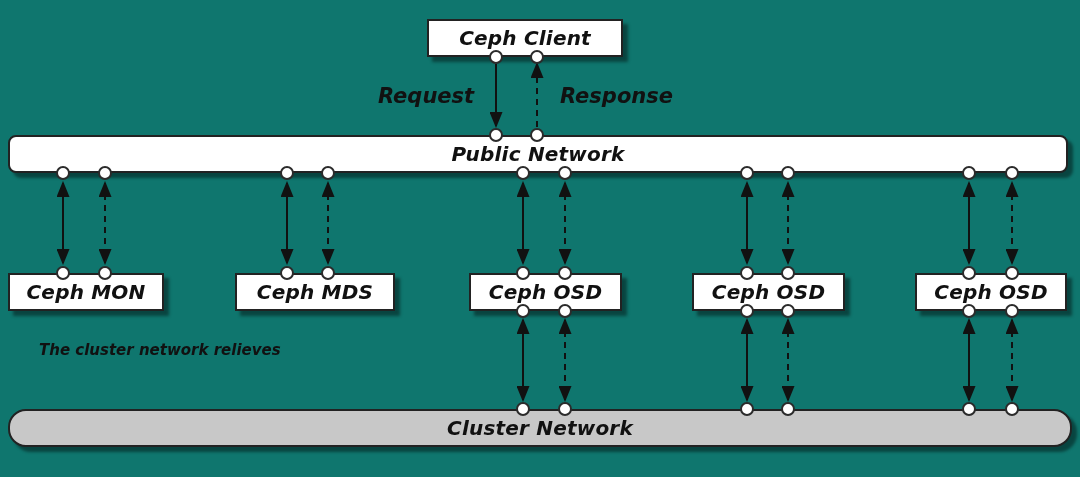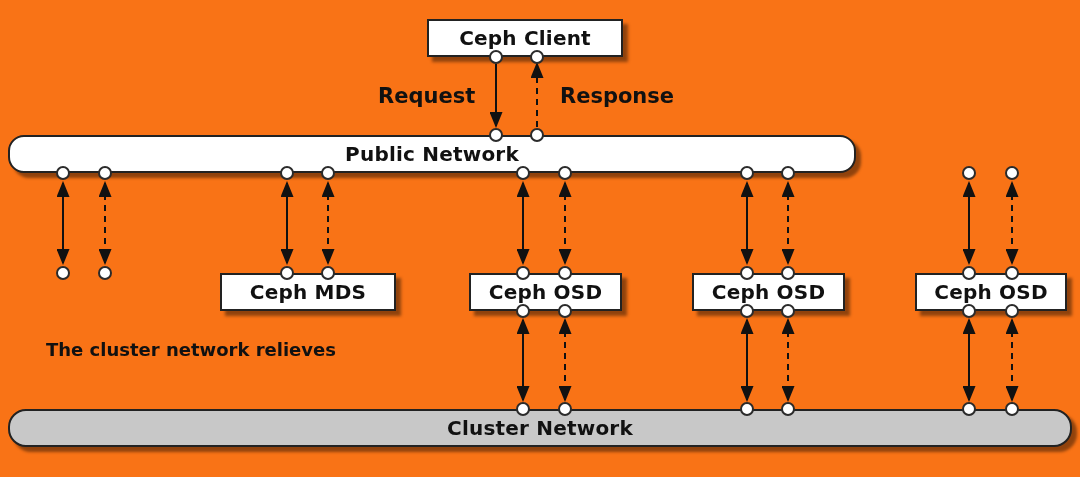--- a/index.html
+++ b/index.html
@@ -4,24 +4,25 @@
 <style>
   html, body {
     margin: 0;
     padding: 0;
     background: #ffffff;
   }
   .stage {
     position: relative;
     width: 1080px;
     height: 477px;
-    background: #f97316;
+    background: #0f766e;
     font-family: "DejaVu Sans", "Liberation Sans", sans-serif;
     color: #111111;
     overflow: hidden;
+    font-style: italic;
   }
   .overlay {
     position: absolute;
     left: 0; top: 0;
     width: 1080px; height: 477px;
     pointer-events: none;
   }
   .box, .bar {
     position: absolute;
     box-sizing: border-box;
@@ -29,63 +30,66 @@
     border: 2px solid #222222;
     display: flex;
     align-items: center;
     justify-content: center;
     font-weight: bold;
     font-size: 20px;
     letter-spacing: 0.2px;
     box-shadow: 5px 5px 3px rgba(0,0,0,0.42);
   }
   .client { left: 427px; top: 19px;  width: 196px; height: 38px; }
-  .public { left: 8px;   top: 135px; width: 848px; height: 38px; border-radius: 16px; }
+  .public { left: 8px;   top: 135px; width: 1060px; height: 38px; border-radius: 8px; }
   .mon    { left: 8px;   top: 273px; width: 156px; height: 38px; }
-  .mds    { left: 220px; top: 273px; width: 176px; height: 38px; }
+  .mds    { left: 235px; top: 273px; width: 160px; height: 38px; }
   .osd1   { left: 469px; top: 273px; width: 153px; height: 38px; }
   .osd2   { left: 692px; top: 273px; width: 153px; height: 38px; }
   .osd3   { left: 915px; top: 273px; width: 152px; height: 38px; }
   .cluster {
     left: 8px; top: 409px; width: 1064px; height: 38px;
     border-radius: 18px;
     background: #c8c8c8;
   }
   .edge-label {
     position: absolute;
     top: 84px;
     font-weight: bold;
     font-size: 21px;
     white-space: nowrap;
   }
   .request  { left: 378px; }
   .response { left: 560px; }
   .annotation {
     position: absolute;
-    left: 46px;
+    left: 39px;
     top: 340px;
     font-weight: bold;
-    font-size: 18px;
+    font-size: 15px;
     line-height: 20px;
     white-space: nowrap;
   }
 </style>
 </head>
 <body>
 
 <div class="stage">
 
   <div class="box client">
     <span>Ceph Client</span>
   </div>
 
   <div class="bar public">
     <span>Public Network</span>
   </div>
 
+  <div class="box mon">
+    <span>Ceph MON</span>
+  </div>
   <div class="box mds">
     <span>Ceph MDS</span>
   </div>
   <div class="box osd1">
     <span>Ceph OSD</span>
   </div>
   <div class="box osd2">
     <span>Ceph OSD</span>
   </div>
   <div class="box osd3">

